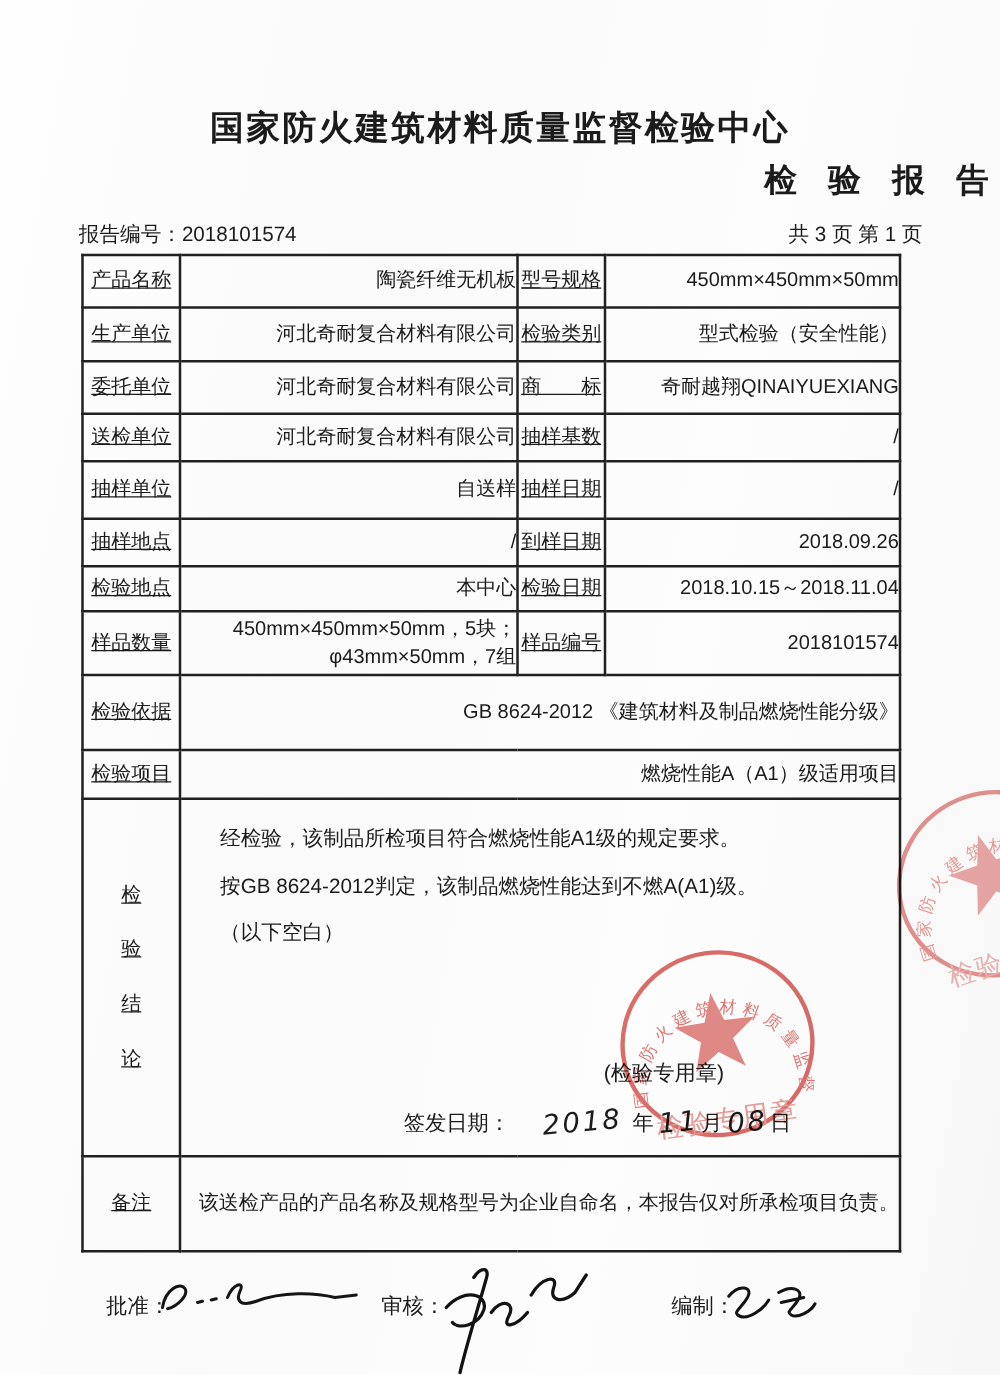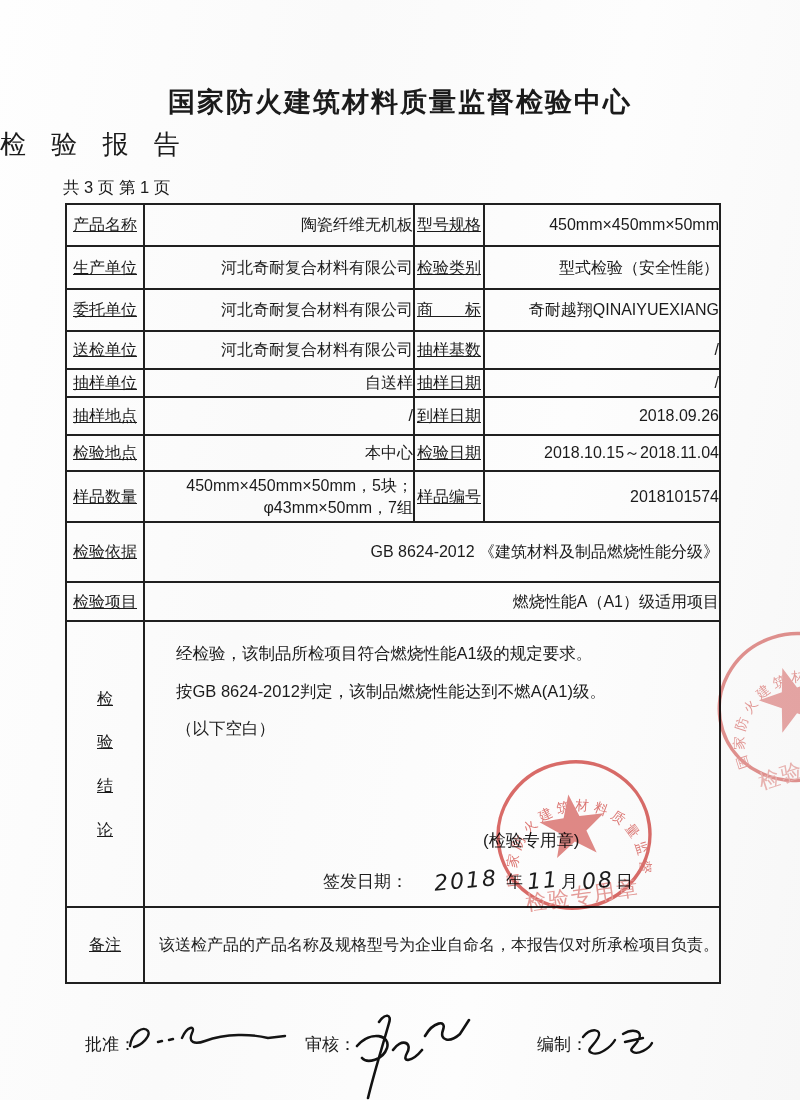--- a/index.html
+++ b/index.html
@@ -12,21 +12,21 @@
     background: linear-gradient(100deg,#fefefe 0%,#fafafa 35%,#fdfdfd 65%,#f7f7f7 100%);
     font-family: "Liberation Sans", sans-serif;
     color: #1b1b1b;
   }
   .org-title {
     position:absolute; top:84px; left:0; width:100%;
     text-align:center; font-size:27px; font-weight:bold; letter-spacing:2px;
   }
   .report-title {
     position:absolute; top:127px; left:0; width:100%;
-    text-align:left; font-size:26px; font-weight:normal; letter-spacing:9px;
+    text-align:right; font-size:26px; font-weight:bold; letter-spacing:9px;
   }
   .report-line {
     position:absolute; top:177px; left:63px; right:62px;
     display:flex; justify-content:space-between; font-size:16.5px;
   }
   table.report {
     position:absolute; left:65px; top:203px; width:654px;
     border-collapse:collapse; table-layout:fixed; font-size:16px;
   }
   table.report td {
@@ -56,20 +56,23 @@
 </style>
 </head>
 <body>
 
 <div class="page">
 
   <div class="org-title">国家防火建筑材料质量监督检验中心</div>
   <div class="report-title">检 验 报 告</div>
 
   <div class="report-line">
+    <div>
+      <span>报告编号：</span><span>2018101574</span>
+    </div>
     <div>共 3 页 第 1 页</div>
   </div>
 
   <table class="report">
     <colgroup>
         <col style="width:78px">
         <col style="width:270px">
         <col style="width:70px">
         <col style="width:236px">
       </colgroup>
@@ -91,21 +94,21 @@
         <td class="val">河北奇耐复合材料有限公司</td>
         <td class="lbl">商　　标</td>
         <td class="val">奇耐越翔QINAIYUEXIANG</td>
       </tr>
       <tr style="height:38px">
         <td class="lbl">送检单位</td>
         <td class="val">河北奇耐复合材料有限公司</td>
         <td class="lbl">抽样基数</td>
         <td class="val">/</td>
       </tr>
-      <tr style="height:28px">
+      <tr style="height:46px">
         <td class="lbl">抽样单位</td>
         <td class="val">自送样</td>
         <td class="lbl">抽样日期</td>
         <td class="val">/</td>
       </tr>
       <tr style="height:38px">
         <td class="lbl">抽样地点</td>
         <td class="val">/</td>
         <td class="lbl">到样日期</td>
         <td class="val">2018.09.26</td>

